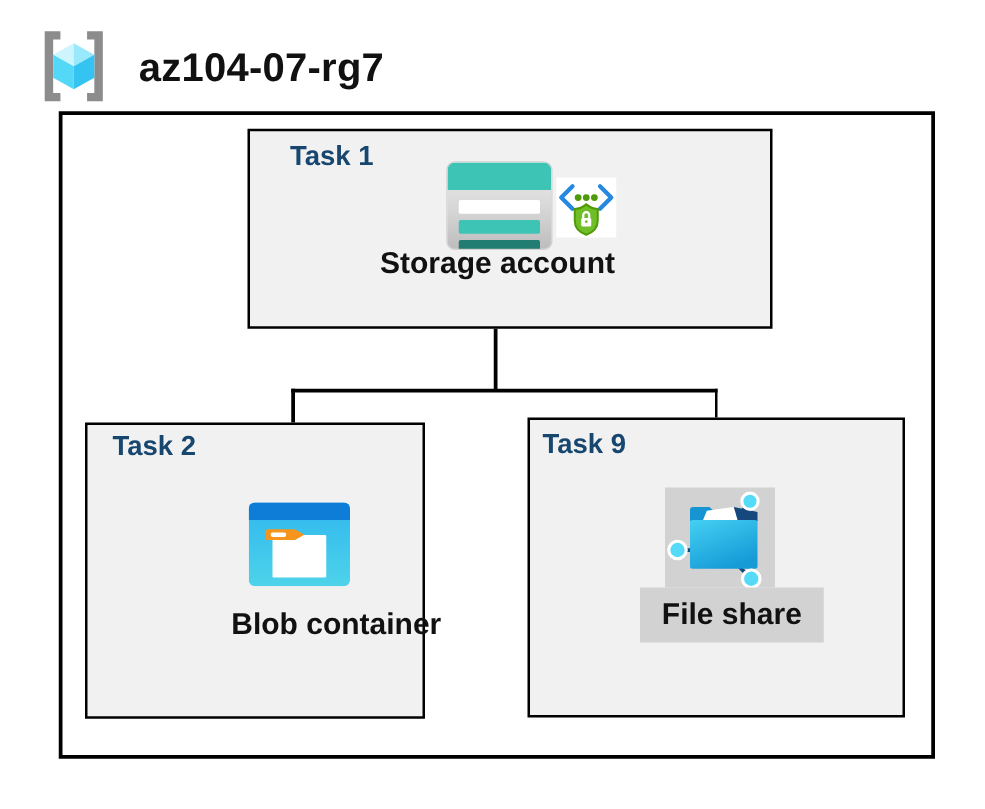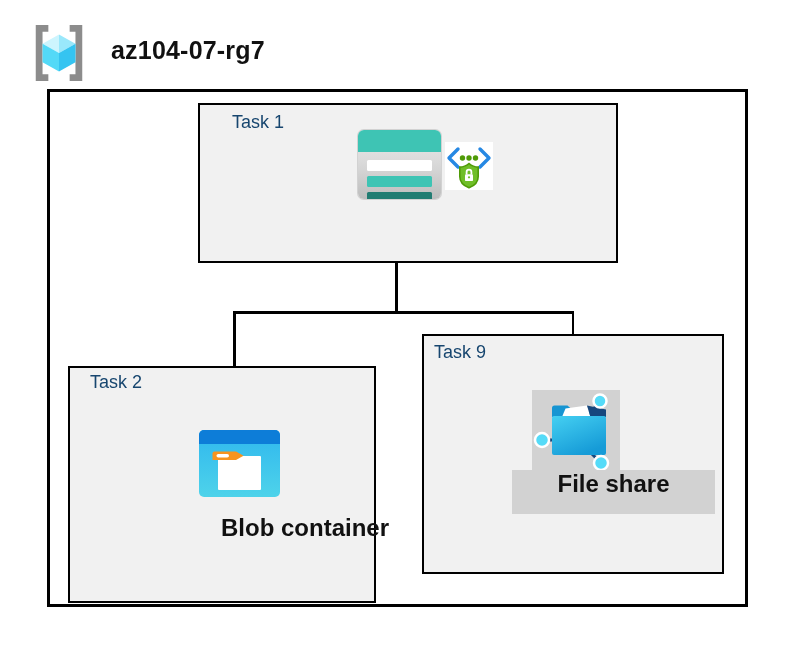--- a/index.html
+++ b/index.html
@@ -18,30 +18,30 @@
     --sas-blue:#2688E3;
     --rg-bracket-gray:#8C8C8C;
     --text-black:#111111;
   }
   *{margin:0;padding:0;box-sizing:border-box;}
   html,body{background:#ffffff;}
   body{font-family:"Liberation Sans","DejaVu Sans",sans-serif;}
   .canvas{position:relative;width:788px;height:647px;background:#fff;overflow:hidden;}
 
   .rg-icon{position:absolute;left:28px;top:22px;width:62px;height:62px;}
-  .rg-title{position:absolute;left:111px;top:36px;font-size:25px;font-weight:700;color:var(--text-black);letter-spacing:0.2px;}
+  .rg-title{position:absolute;left:111px;top:36px;font-size:32px;font-weight:700;color:var(--text-black);letter-spacing:0.2px;}
 
   .outer-box{position:absolute;left:47px;top:89px;width:701px;height:518px;border:3px solid var(--box-border);background:#fff;}
 
   .task-box{position:absolute;background:var(--task-box-fill);border:2.5px solid var(--box-border);}
   .task1{left:198px;top:103px;width:420px;height:160px;}
-  .task2{left:68px;top:338px;width:308px;height:237px;margin-top:28px;}
+  .task2{left:68px;top:338px;width:272px;height:237px;}
   .task3{left:422px;top:334px;width:302px;height:240px;}
 
-  .task-label{position:absolute;font-size:18px;font-weight:400;color:var(--task-label);}
+  .task-label{position:absolute;font-size:22px;font-weight:700;color:var(--task-label);}
   .task1 .task-label{left:32px;top:7px;}
   .task2 .task-label{left:20px;top:4px;}
   .task3 .task-label{left:10px;top:6px;}
 
   .resource-label{position:absolute;font-size:24px;font-weight:700;color:var(--text-black);white-space:nowrap;}
   .task1 .resource-label{left:0;width:100%;top:92px;text-align:center;transform:translateX(-10px);}
   .task2 .resource-label{left:0;width:100%;top:146px;text-align:right;transform:translateX(15px);}
 
   
   .storage-icon{position:absolute;left:158px;top:25px;width:83px;height:69px;border-radius:6px;
@@ -51,22 +51,22 @@
   .storage-icon .row{height:11px;margin:0 9px;border-radius:1.5px;}
   .storage-icon .row.r1{margin-top:8px;background:#ffffff;}
   .storage-icon .row.r2{margin-top:5px;background:var(--storage-teal);}
   .storage-icon .row.r3{margin-top:5px;background:var(--storage-teal-dark);}
 
   .sas-icon{position:absolute;left:245px;top:37px;width:48px;height:48px;background:#fff;}
   .blob-icon{position:absolute;left:129px;top:62px;width:81px;height:67px;}
 
   .fs-icon-bg{position:absolute;left:108px;top:54px;width:88px;height:80px;background:var(--fileshare-gray-bg);}
   .fs-icon{position:absolute;left:0px;top:0px;width:88px;height:84px;}
-  .fs-label-bg{position:absolute;left:88px;top:134px;width:203px;height:44px;background:var(--fileshare-gray-bg);
-    display:flex;justify-content:center;}
+  .fs-label-bg{position:absolute;left:88px;top:134px;width:147px;height:44px;background:var(--fileshare-gray-bg);
+    display:flex;align-items:center;justify-content:center;}
   .fs-label-bg .resource-label{position:static;}
 
   
   .conn{position:absolute;background:var(--box-border);}
   .conn-v1{left:395px;top:237px;width:2.5px;height:76px;}
   .conn-h {left:233px;top:311px;width:341px;height:2.5px;}
   .conn-v2{left:233px;top:311px;width:2.5px;height:80px;}
   .conn-v3{left:571.5px;top:311px;width:2.5px;height:78px;}
 </style>
 </head>
@@ -106,20 +106,21 @@
       <polyline points="35,7 44,16 35,25" fill="none" style="stroke:var(--sas-blue)" stroke-width="3.4" stroke-linecap="round" stroke-linejoin="round"></polyline>
       <circle cx="17.5" cy="16" r="2.7" style="fill:var(--sas-green-dark)"></circle>
       <circle cx="24" cy="16" r="2.7" style="fill:var(--sas-green-dark)"></circle>
       <circle cx="30.5" cy="16" r="2.7" style="fill:var(--sas-green-dark)"></circle>
       <path d="M24,21.5 c3,2.6 6,3.6 9.2,3.6 v9.4 c0,6.2 -5.2,9.8 -9.2,11.3 c-4,-1.5 -9.2,-5.1 -9.2,-11.3 v-9.4 c3.2,0 6.2,-1 9.2,-3.6 z" style="fill:var(--sas-green);stroke:var(--sas-green-dark)" stroke-width="1.6"></path>
       <path d="M21.6,32.5 v-2.4 a2.4,2.4 0 0 1 4.8,0 v2.4" fill="none" stroke="#ffffff" stroke-width="1.8"></path>
       <rect x="20" y="32.3" width="8" height="6.8" rx="1.2" fill="#ffffff"></rect>
       <circle cx="24" cy="35.3" r="1.1" style="fill:var(--sas-green)"></circle>
     </svg>
 
+    <div class="resource-label">Storage account</div>
   </div>
 
   <div class="task-box task2">
     <div class="task-label">Task 2</div>
 
     <svg class="blob-icon" viewBox="0 0 81 67">
       <defs>
         <linearGradient id="blobBody" x1="0" y1="0" x2="0" y2="1">
           <stop offset="0" stop-color="#2fb7ee"></stop>
           <stop offset="1" stop-color="#4ed3ea"></stop>

